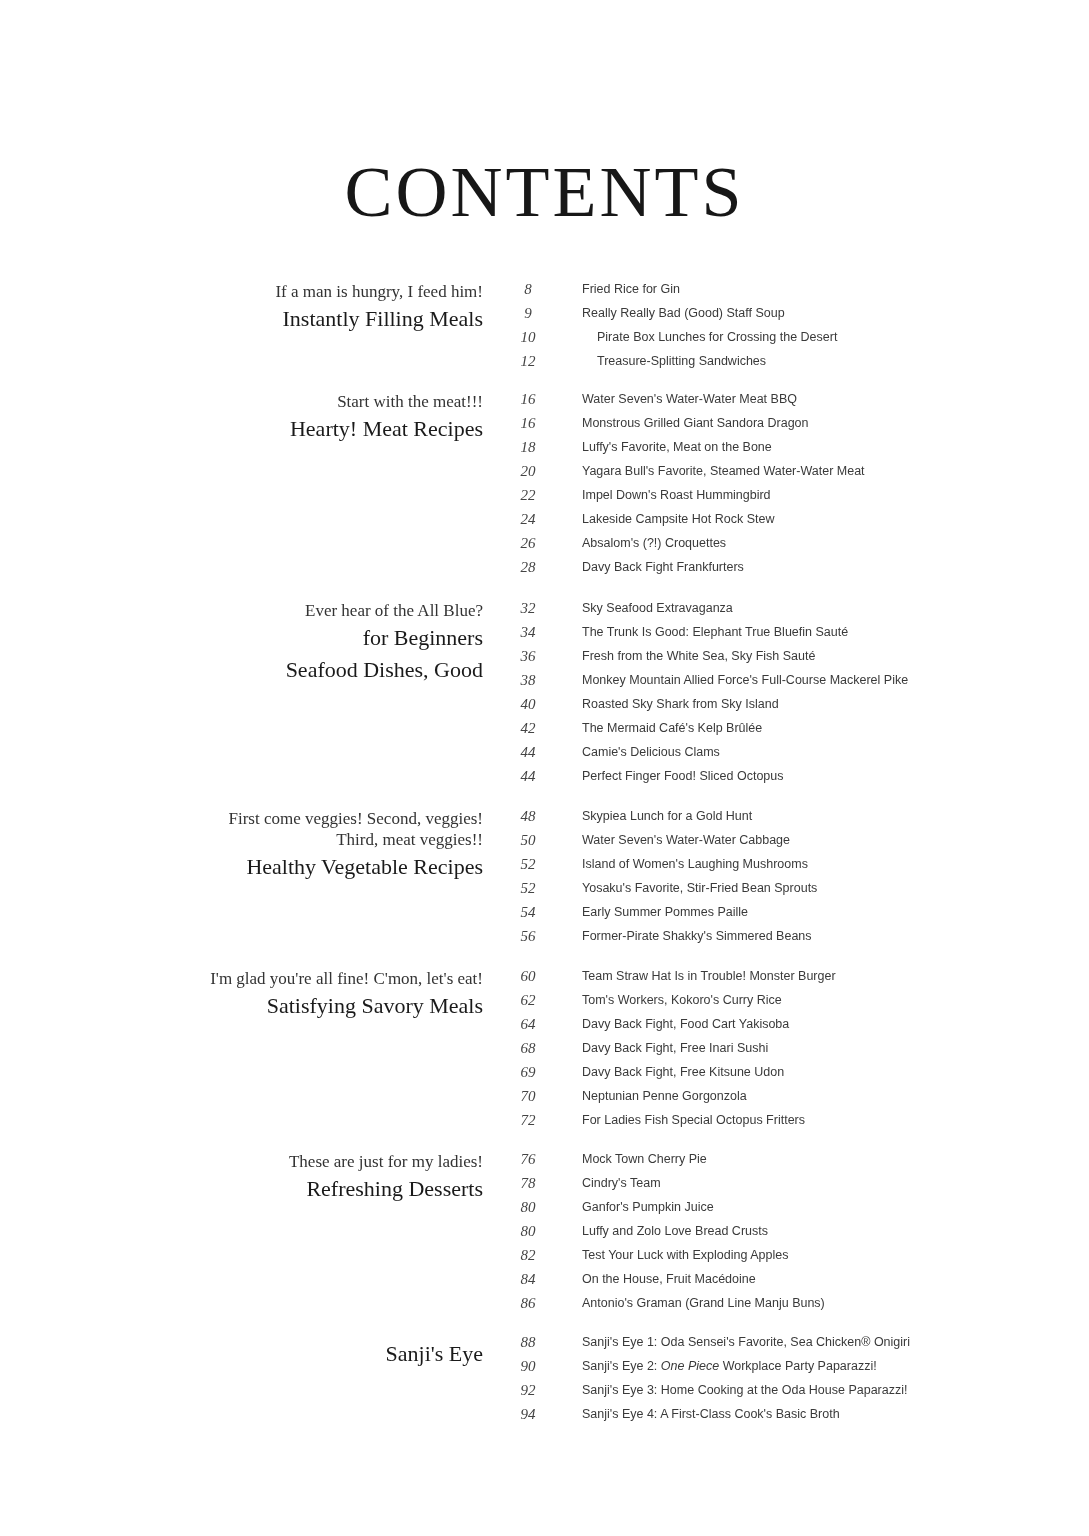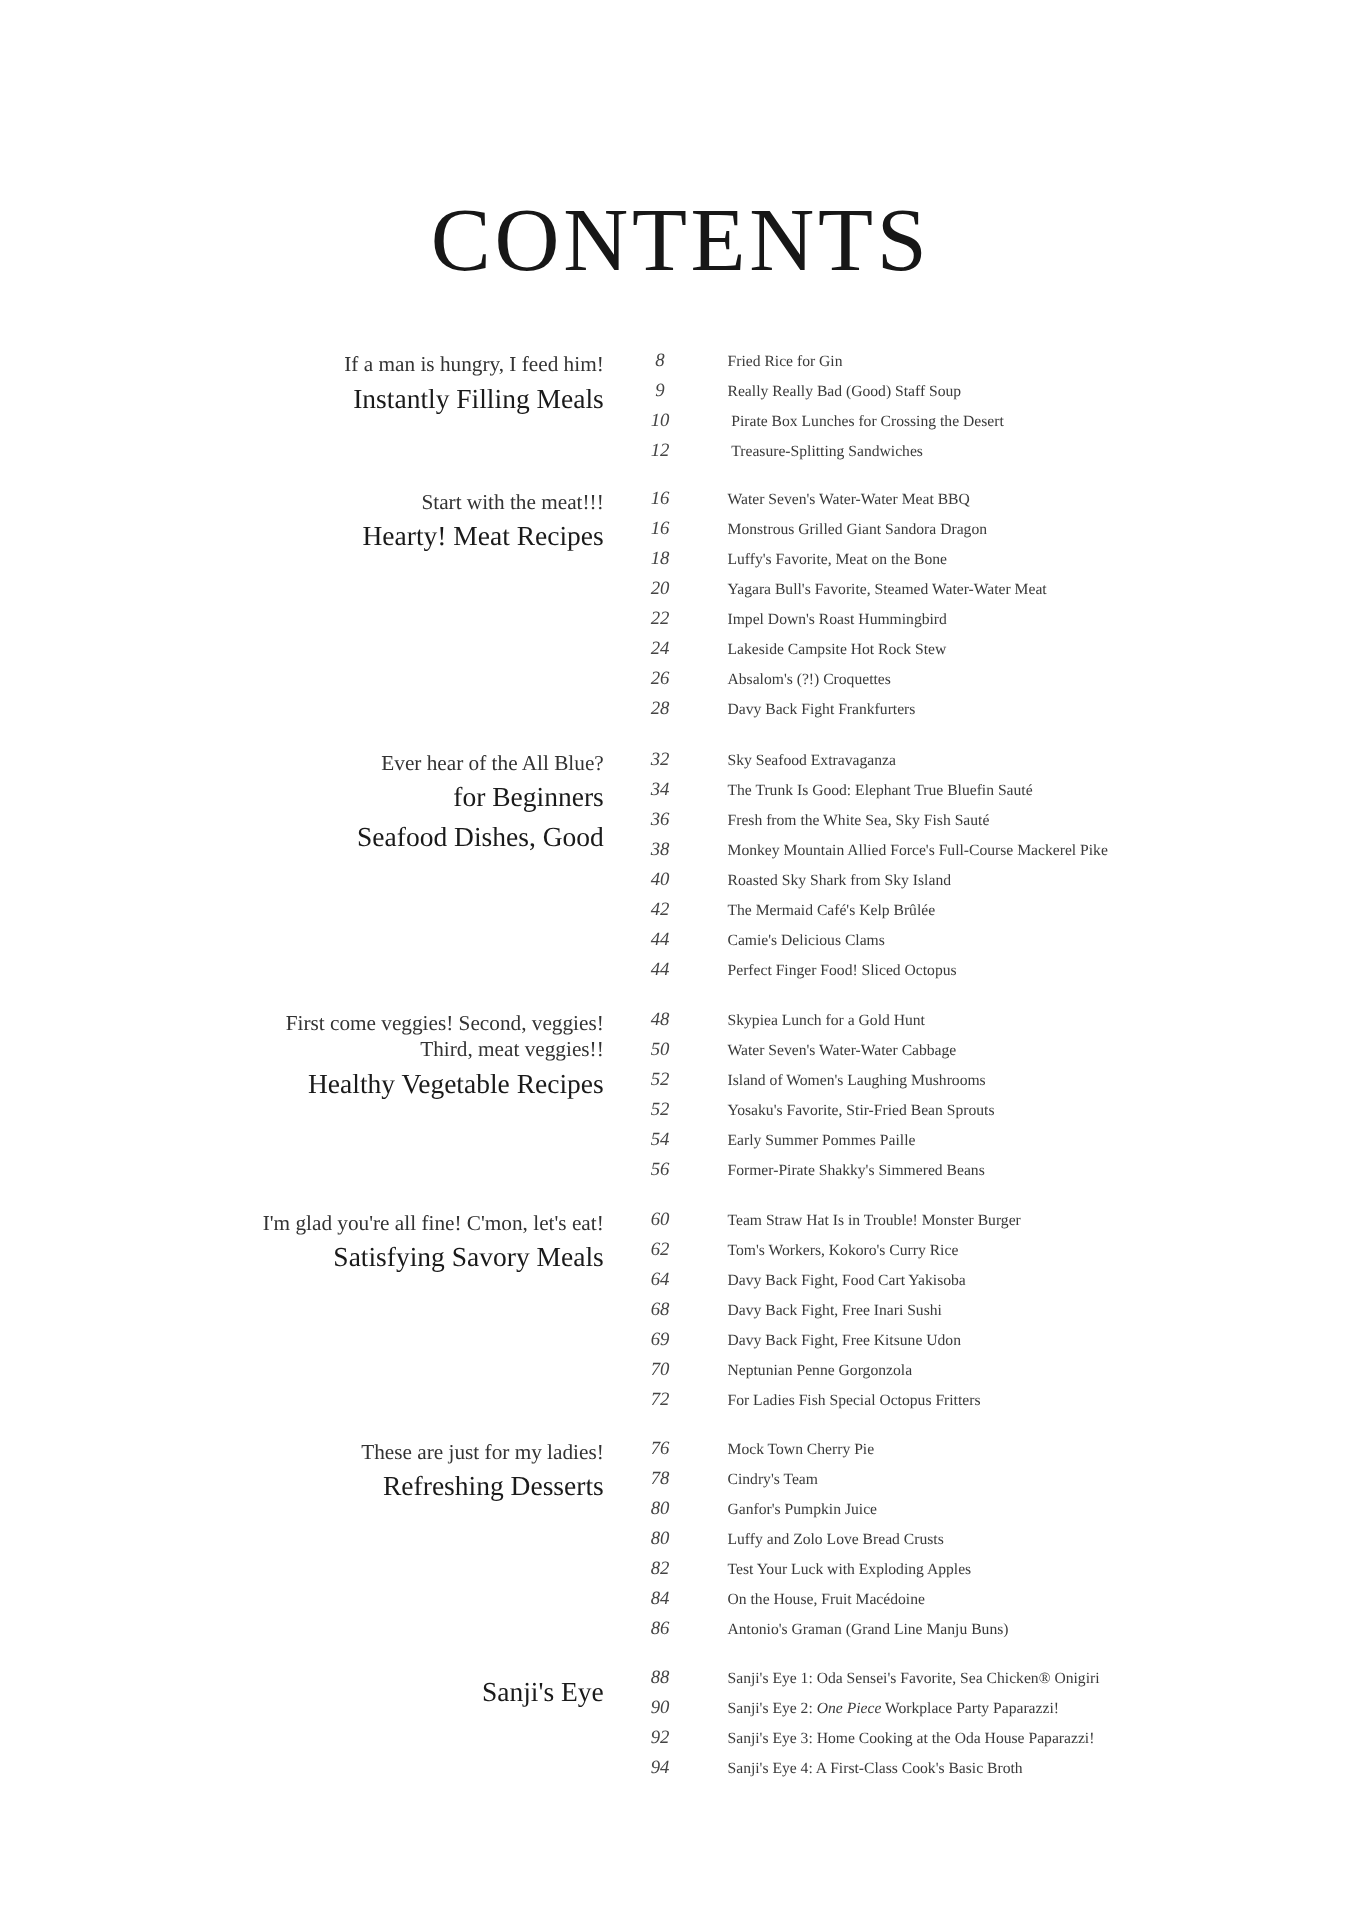--- a/index.html
+++ b/index.html
@@ -21,25 +21,25 @@
     .heading { font-size: 22px; line-height: 31px; color: #1a1a1a; margin-top: 1px; }
     .entries { position: absolute; left: 510px; top: 0; width: 440px; list-style: none; margin: 0; padding: 0; }
     .entry { height: 24px; display: flex; align-items: center; }
     .page-num {
       width: 36px; text-align: center;
       font-family: "Liberation Serif", "DejaVu Serif", serif;
       font-style: italic; font-size: 15px; color: #444;
     }
     .entry-title {
       margin-left: 36px;
-      font-family: Liberation Serif, serif;
+      font-family: Liberation Sans, sans-serif;
       font-size: 12.5px; color: #3a3a3a; white-space: nowrap;
     }
     .entry-title em { font-style: italic; }
-    .indent .entry-title { margin-left: 39px; }
+    .indent .entry-title { margin-left: 51px; }
   </style>
 </head>
 <body>
 
 <h1 class="page-title">CONTENTS</h1>
 
 <div id="toc">
     <section class="section" style="top: 277px;">
       <div class="section-head" style="top: 4px;">
         <div class="tagline">If a man is hungry, I feed him!</div>

